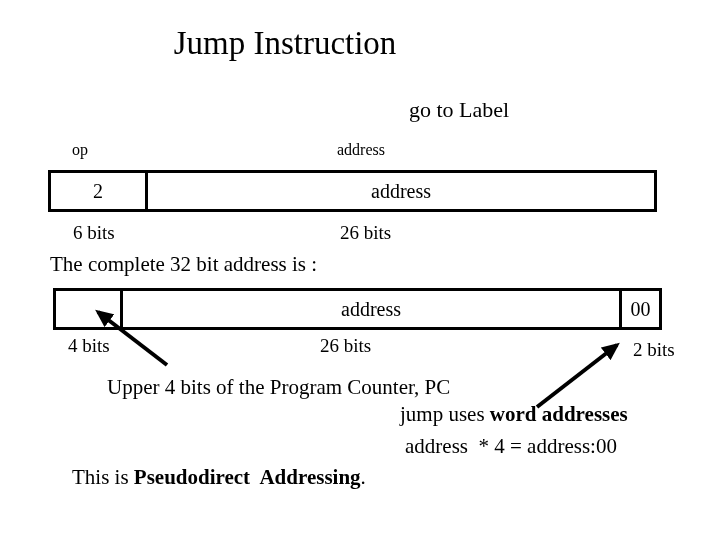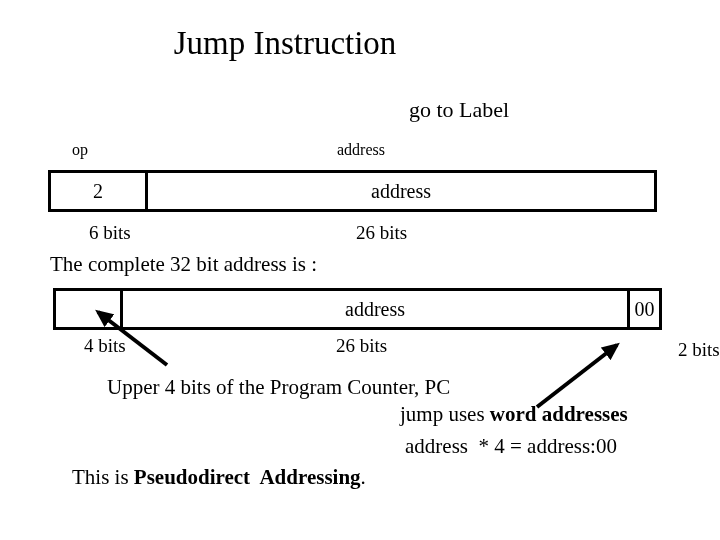--- a/index.html
+++ b/index.html
@@ -7,21 +7,21 @@
     width:720px; height:540px;
     background:#ffffff;
     font-family:"Liberation Serif","DejaVu Serif",serif;
     color:#000000;
   }
   .slide { position:relative; width:720px; height:540px; overflow:hidden; background:#ffffff; }
   .txt { position:absolute; white-space:pre; line-height:1.12; }
   .title { font-size:33px; left:0; top:25px; width:570px; text-align:center; }
   .code-line { font-size:22px; }
   .lbl { font-size:16px; }
-  .bits { font-size:19px;margin-left:16px; }
+  .bits { font-size:19px; }
   .body-line { font-size:21px; }
   .bold { font-weight:bold; }
   .bitbox {
     position:absolute; display:flex;
     border:3px solid #000; box-sizing:border-box; background:#ffffff;
   }
   .cell {
     display:flex; align-items:center; justify-content:center;
     font-size:20px; white-space:pre; box-sizing:border-box;
   }
@@ -50,26 +50,26 @@
   </div>
 
   <div class="txt bits" style="left:73px; top:222px;">6 bits</div>
   <div class="txt bits" style="left:340px; top:222px;">26 bits</div>
 
   <div class="txt body-line" style="left:50px; top:253px;">The complete 32 bit address is :</div>
 
   <div class="bitbox" style="left:53px; top:288px; width:609px; height:42px;">
     <div class="cell" style="width:64px;"></div>
     <div class="cell grow">address</div>
-    <div class="cell" style="width:32px;text-align:right;">00</div>
+    <div class="cell" style="width:40px;text-align:right;">00</div>
   </div>
 
   <div class="txt bits" style="left:68px; top:335px;">4 bits</div>
   <div class="txt bits" style="left:320px; top:335px;">26 bits</div>
-  <div class="txt bits" style="left:662px; top:339px;">2 bits</div>
+  <div class="txt bits" style="left:633px; top:339px;">2 bits</div>
 
   <div class="txt body-line" style="left:107px; top:376px;">Upper 4 bits of the Program Counter, PC</div>
 
   <div class="txt body-line" style="left:400px; top:403px;"><span>jump uses </span><span class="bold">word addresses</span></div>
 
   <div class="txt body-line" style="left:405px; top:435px;">address  * 4 = address:00</div>
 
   <div class="txt body-line" style="left:72px; top:466px;"><span>This is </span><span class="bold">Pseudodirect  Addressing</span><span>.</span></div>
 
 

